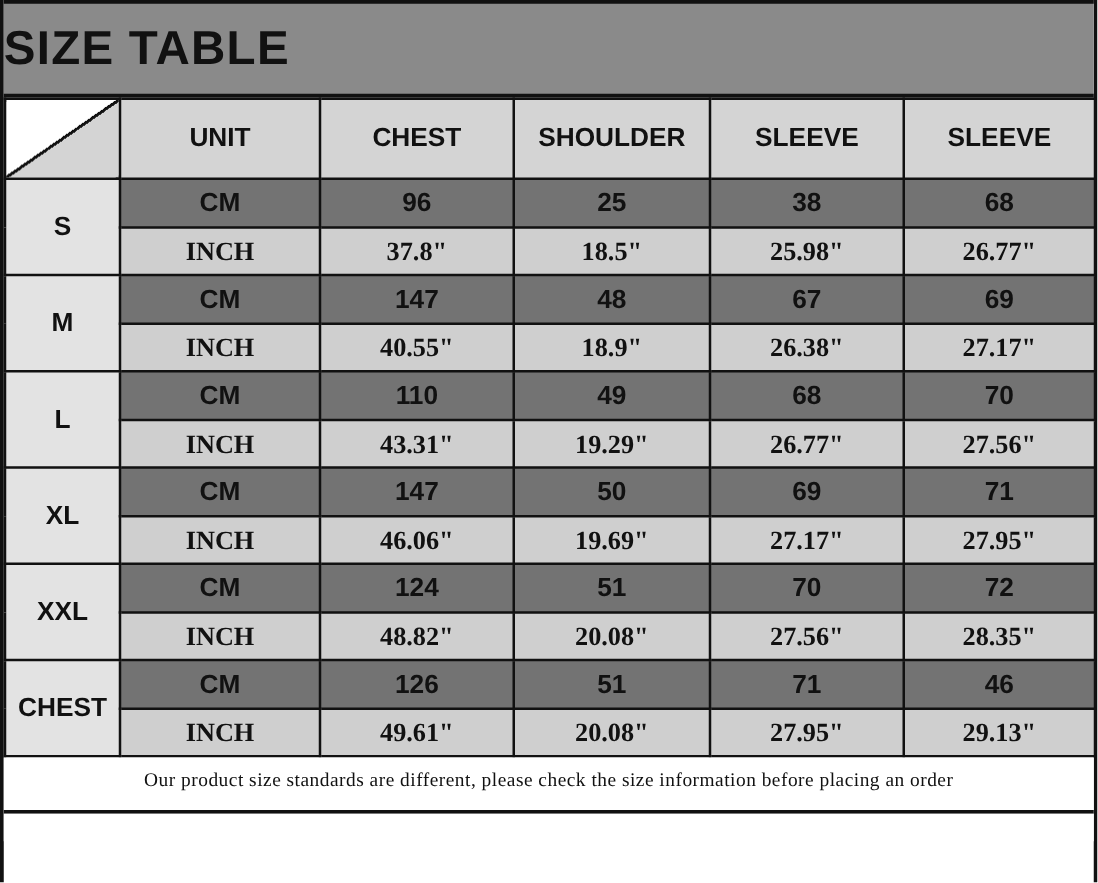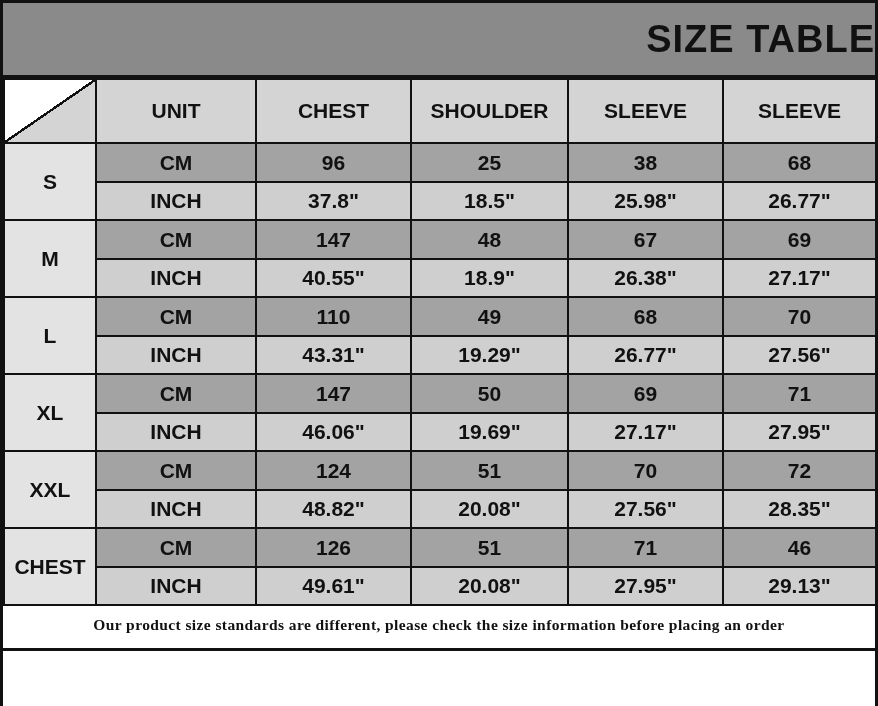--- a/index.html
+++ b/index.html
@@ -23,21 +23,21 @@
     border-left: 3px solid #111;
     border-right: 3px solid #111;
   }
   .title-bar {
     height: 78px;
     background: #8a8a8a;
     border-top: 3px solid #111;
     border-bottom: 3px solid #111;
     display: flex;
     align-items: center;
-    justify-content: flex-end;
+    justify-content: flex-start;
     box-sizing: border-box;
   }
   .title-bar .title {
     font-size: 38px;
     font-weight: bold;
     letter-spacing: 1px;
     color: #111;
   }
   table.size-table {
     border-collapse: collapse;
@@ -62,37 +62,37 @@
   col.c-length { width: 153px; }
 
   .head-row td { height: 62px; font-size: 22px; background: #d4d4d4; }
   .head-row td.corner {
     background:
       linear-gradient(to bottom right,
         #ffffff 0%, #ffffff calc(50% - 1.2px),
         #111111 calc(50% - 1.2px), #111111 calc(50% + 1.2px),
         #d4d4d4 calc(50% + 1.2px), #d4d4d4 100%);
   }
-  .row-cm td   { height: 44px; background: #a3a3a3; }
+  .row-cm td   { height: 44px; background: #737373; }
   .row-in td   { height: 40px; background: #cfcfcf; }
   .row-cm td.size-cell, .row-in td.size-cell { background: #e3e3e3; }
   td.size-cell { font-size: 22px; background: #e3e3e3; }
   .tight .row-cm td { height: 37px; }
-  .tight .row-in td { height: 36px; }
+  .tight .row-in td { height: 36px; font-family: Liberation Serif, serif; }
 
   .note {
     border-left: 0;
     border-right: 0;
     border-top: 0;
     border-bottom: 3px solid #111;
     background: #ffffff;
     padding: 8px 12px 12px 12px;
     text-align: center;
     font-family: "Liberation Serif", serif;
-    font-weight: bold;
+    font-weight: normal;
     font-size: 15.5px;
     line-height: 1.45;
     letter-spacing: 0.4px;
     color: #111;
     box-sizing: border-box;
   }
   .footer-strip {
     height: 22px;
     background: #ffffff;
   }

